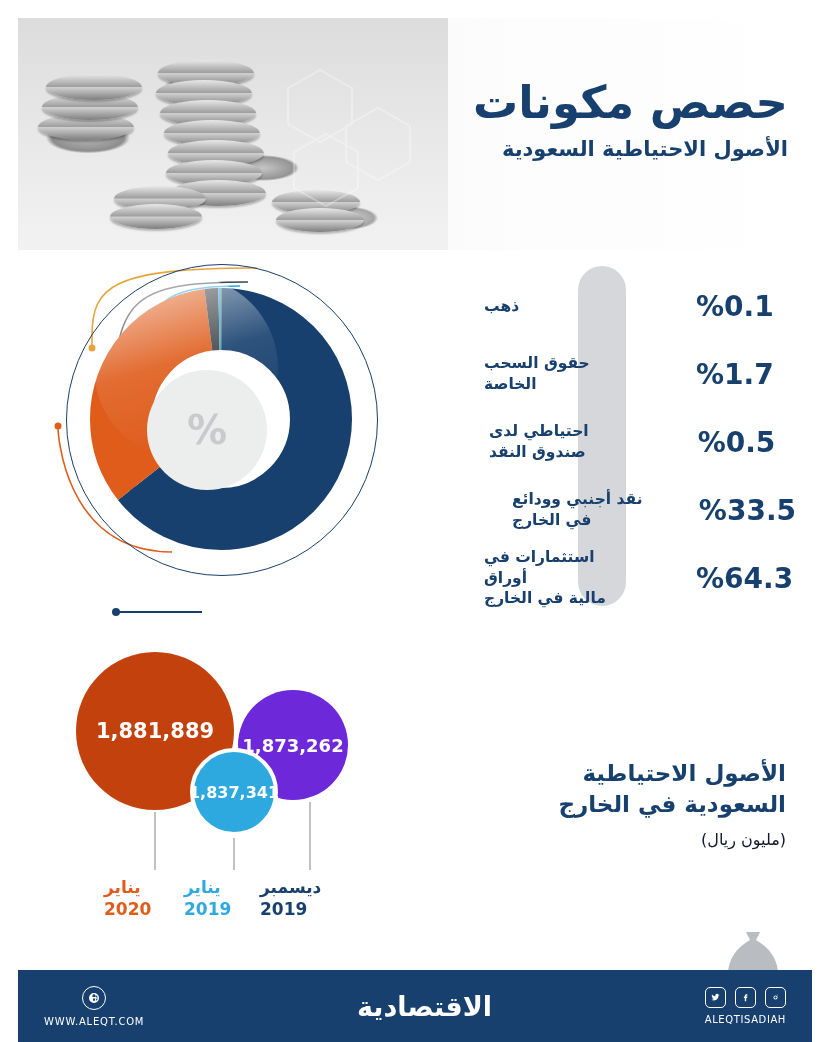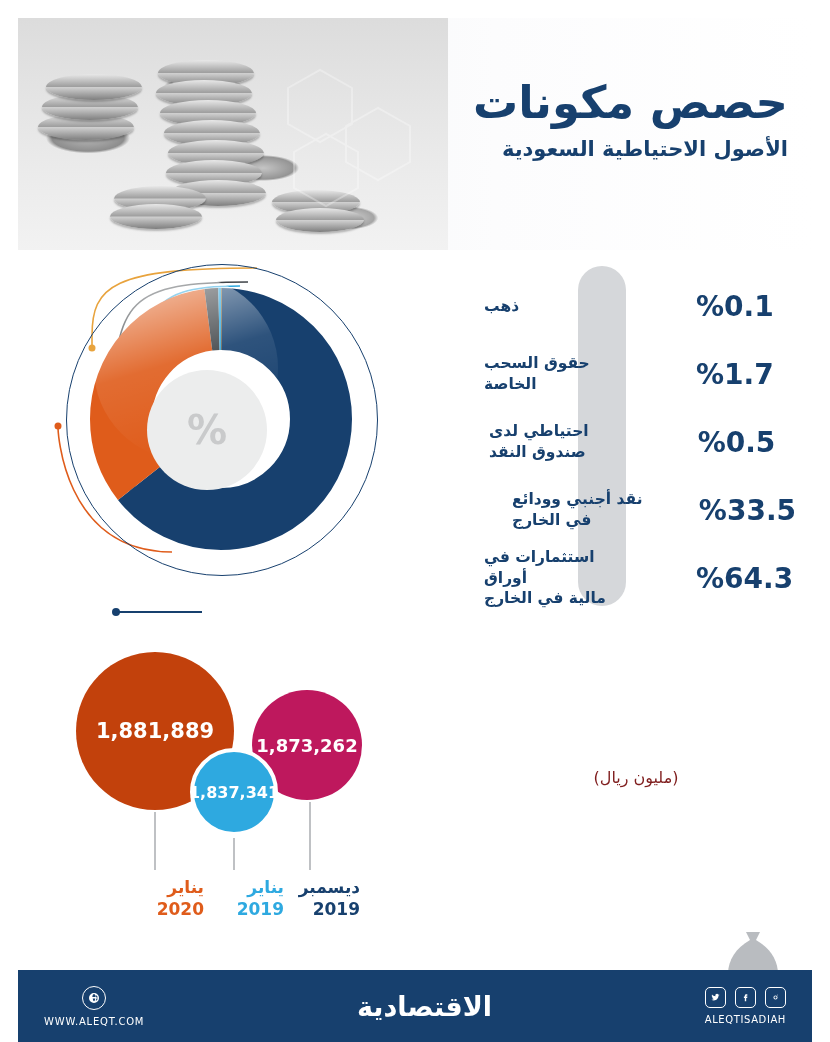--- a/index.html
+++ b/index.html
@@ -106,31 +106,31 @@
 
   
   .bubbles{
     position:relative;height:310px;
   }
   .bub{
     position:absolute;border-radius:50%;display:flex;align-items:center;justify-content:center;
     color:#fff;font-weight:bold;direction:ltr;
   }
   .bub.b2020{left:58px;top:12px;width:158px;height:158px;background:#c2410c;font-size:21px;}
-  .bub.b2019dec{left:234px;top:50px;width:110px;height:110px;background:#be185d;font-size:18px;}
+  .bub.b2019dec{left:220px;top:50px;width:110px;height:110px;background:#6d28d9;font-size:18px;}
   .bub.b2019jan{left:172px;top:108px;width:88px;height:88px;background:#2ea9e0;font-size:16px;border:4px solid #ffffff;box-sizing:border-box;}
   .stem{position:absolute;width:2px;background:#bfc1c4;}
-  .bcap{position:absolute;text-align:right;width:100px;font-weight:bold;font-size:17px;line-height:1.3;}
+  .bcap{position:absolute;text-align:left;width:100px;font-weight:bold;font-size:17px;line-height:1.3;}
   .bcap .y{display:block;direction:ltr;}
 
   .right-note{
     position:absolute;right:26px;top:118px;width:300px;text-align:right;
   }
   .right-note .t1{font-size:23px;font-weight:bold;color:#17406e;line-height:1.35;}
-  .right-note .t2{font-size:16px;color:#7f1d1d;margin-top:10px;text-align:center;}
+  .right-note .t2{font-size:16px;color:#0f172a;margin-top:10px;}
   .sack{
     position:absolute;right:-2px;top:170px;width:70px;height:80px;
   }
 
   
   .footer{
     position:absolute;left:18px;right:18px;bottom:0;height:72px;background:#17406e;
     display:flex;align-items:center;justify-content:space-between;padding:0 26px;box-sizing:border-box;
   }
   .f-left{display:flex;flex-direction:column;align-items:center;gap:6px;color:#fff}
@@ -312,20 +312,22 @@
     <div class="bcap" style="left:166px;top:236px;color:#2ea9e0">
       <span class="y">يناير</span>
       <span class="y">2019</span>
     </div>
     <div class="bcap" style="left:242px;top:236px;color:#17406e">
       <span class="y">ديسمبر</span>
       <span class="y">2019</span>
     </div>
 
     <div class="right-note">
+      <div class="t1" style="white-space: pre-line;">الأصول الاحتياطية
+السعودية في الخارج</div>
       <div class="t2">(مليون ريال)</div>
       <div class="sack">
         <svg viewBox="0 0 70 80" width="70" height="80">
           <path d="M28 4h14l-4 8h-6l-4-8z" fill="#b9bcc0"></path>
           <path d="M32 12h6c14 8 22 20 22 34 0 12-9 20-25 20S10 58 10 46c0-14 8-26 22-34z" fill="#b9bcc0"></path>
           <text x="35" y="52" text-anchor="middle" font-size="13" font-weight="bold" fill="#ffffff" font-family="Liberation Sans, sans-serif">SAR</text>
         </svg>
       </div>
     </div>
   </div>

